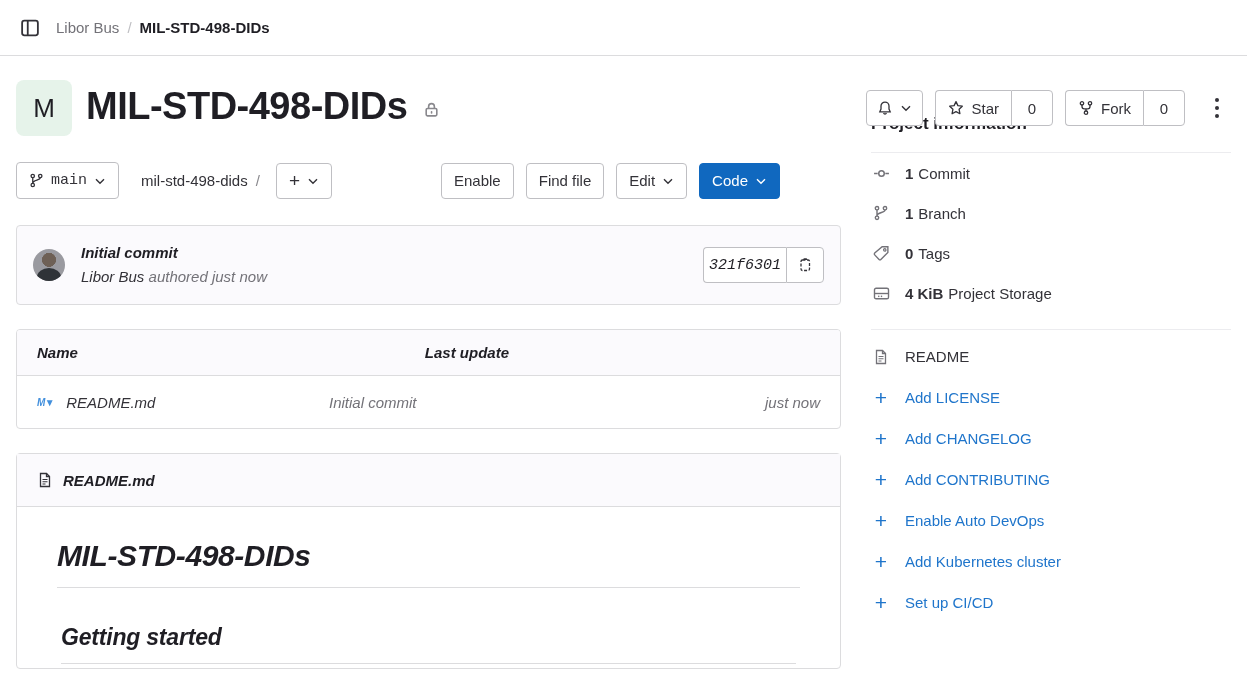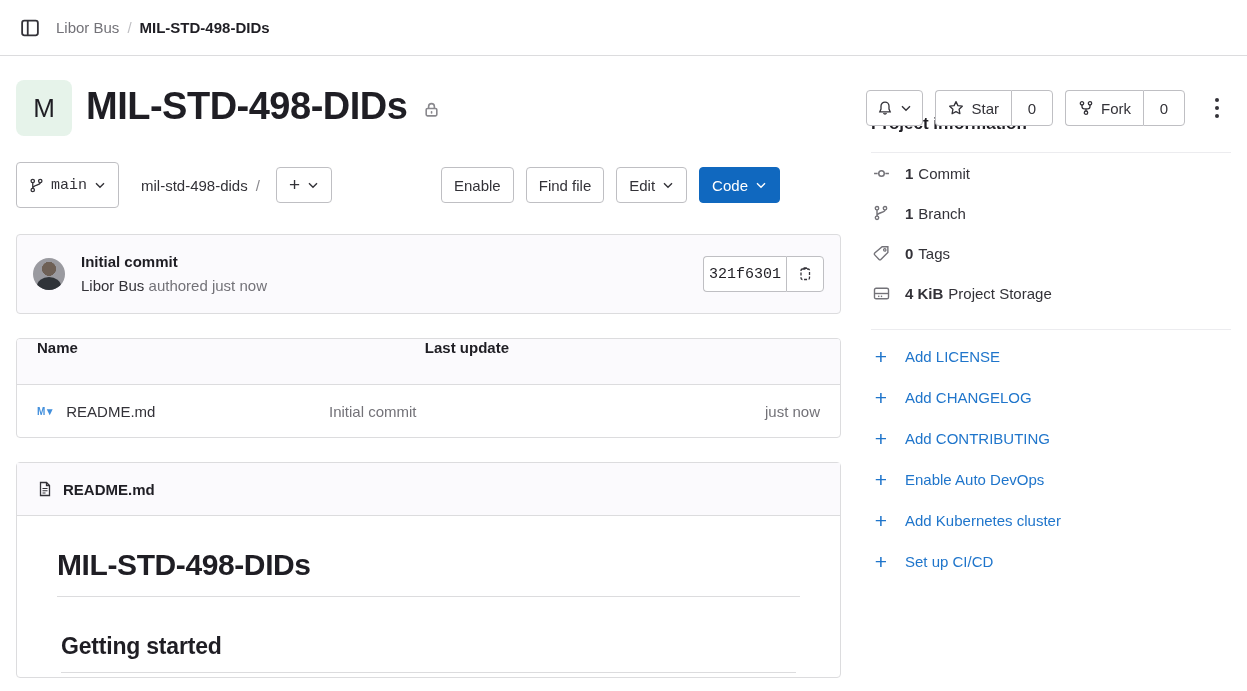--- a/index.html
+++ b/index.html
@@ -116,21 +116,21 @@
   
   #toolbar {
     display: flex;
     align-items: center;
     margin-top: 26px;
     position: relative;
   }
   #branch-btn {
     font-family: "Liberation Mono", monospace;
     font-size: 15px;
-    height: 46px;
+    height: 37px;
     padding: 0 12px;
   }
   #path-crumb {
     margin-left: 22px;
     font-size: 15px;
     color: #333238;
     display: flex;
     align-items: center;
   }
   #path-crumb .path-sep { color: #89888d; margin: 0 8px; }
@@ -148,20 +148,21 @@
     color: #fff;
     margin-right: 0 !important;
     font-weight: normal;
   }
 
   
   .card {
     border: 1px solid #dcdcde;
     border-radius: 4px;
     background: #fff;
+    font-style: italic;
   }
   #commit-card {
     margin-top: 26px;
     background: #fbfafd;
     display: flex;
     align-items: center;
     padding: 16px;
     height: 80px;
   }
   #commit-avatar {
@@ -206,21 +207,21 @@
     cursor: pointer;
   }
 
   
   #file-card { margin-top: 24px; overflow: hidden; }
   #file-head {
     display: flex;
     background: #fbfafd;
     border-bottom: 1px solid #dcdcde;
     height: 46px;
-    align-items: flex-start;
+    align-items: center;
     padding: 0 20px;
     font-size: 15px;
     font-weight: bold;
     color: #1f1e24;
   }
   #file-row {
     display: flex;
     height: 52px;
     align-items: center;
     padding: 0 20px;
@@ -503,20 +504,30 @@
           <circle cx="5.4" cy="10.7" r="0.75" fill="#737278"></circle>
           <circle cx="8" cy="10.7" r="0.75" fill="#737278"></circle>
         </svg>
       </span>
       <b>4 KiB</b>
       <span>Project Storage</span>
     </div>
 
     <hr id="links-rule">
 
+    <div class="link-row readme">
+      <span class="ico">
+        <svg width="16" height="16" viewBox="0 0 16 16">
+          <path d="M3.5 1.5h6l3 3v10h-9z" fill="none" stroke="#737278" stroke-width="1.3"></path>
+          <path d="M9.5 1.5v3h3" fill="none" stroke="#737278" stroke-width="1.3"></path>
+          <path d="M5.5 7.5h5M5.5 9.8h5M5.5 12h3" stroke="#737278" stroke-width="1.1"></path>
+        </svg>
+      </span>
+      <span class="lbl">README</span>
+    </div>
 
     <div class="link-row">
       <span class="ico plus">+</span>
       <span class="lbl">Add LICENSE</span>
     </div>
 
     <div class="link-row">
       <span class="ico plus">+</span>
       <span class="lbl">Add CHANGELOG</span>
     </div>

